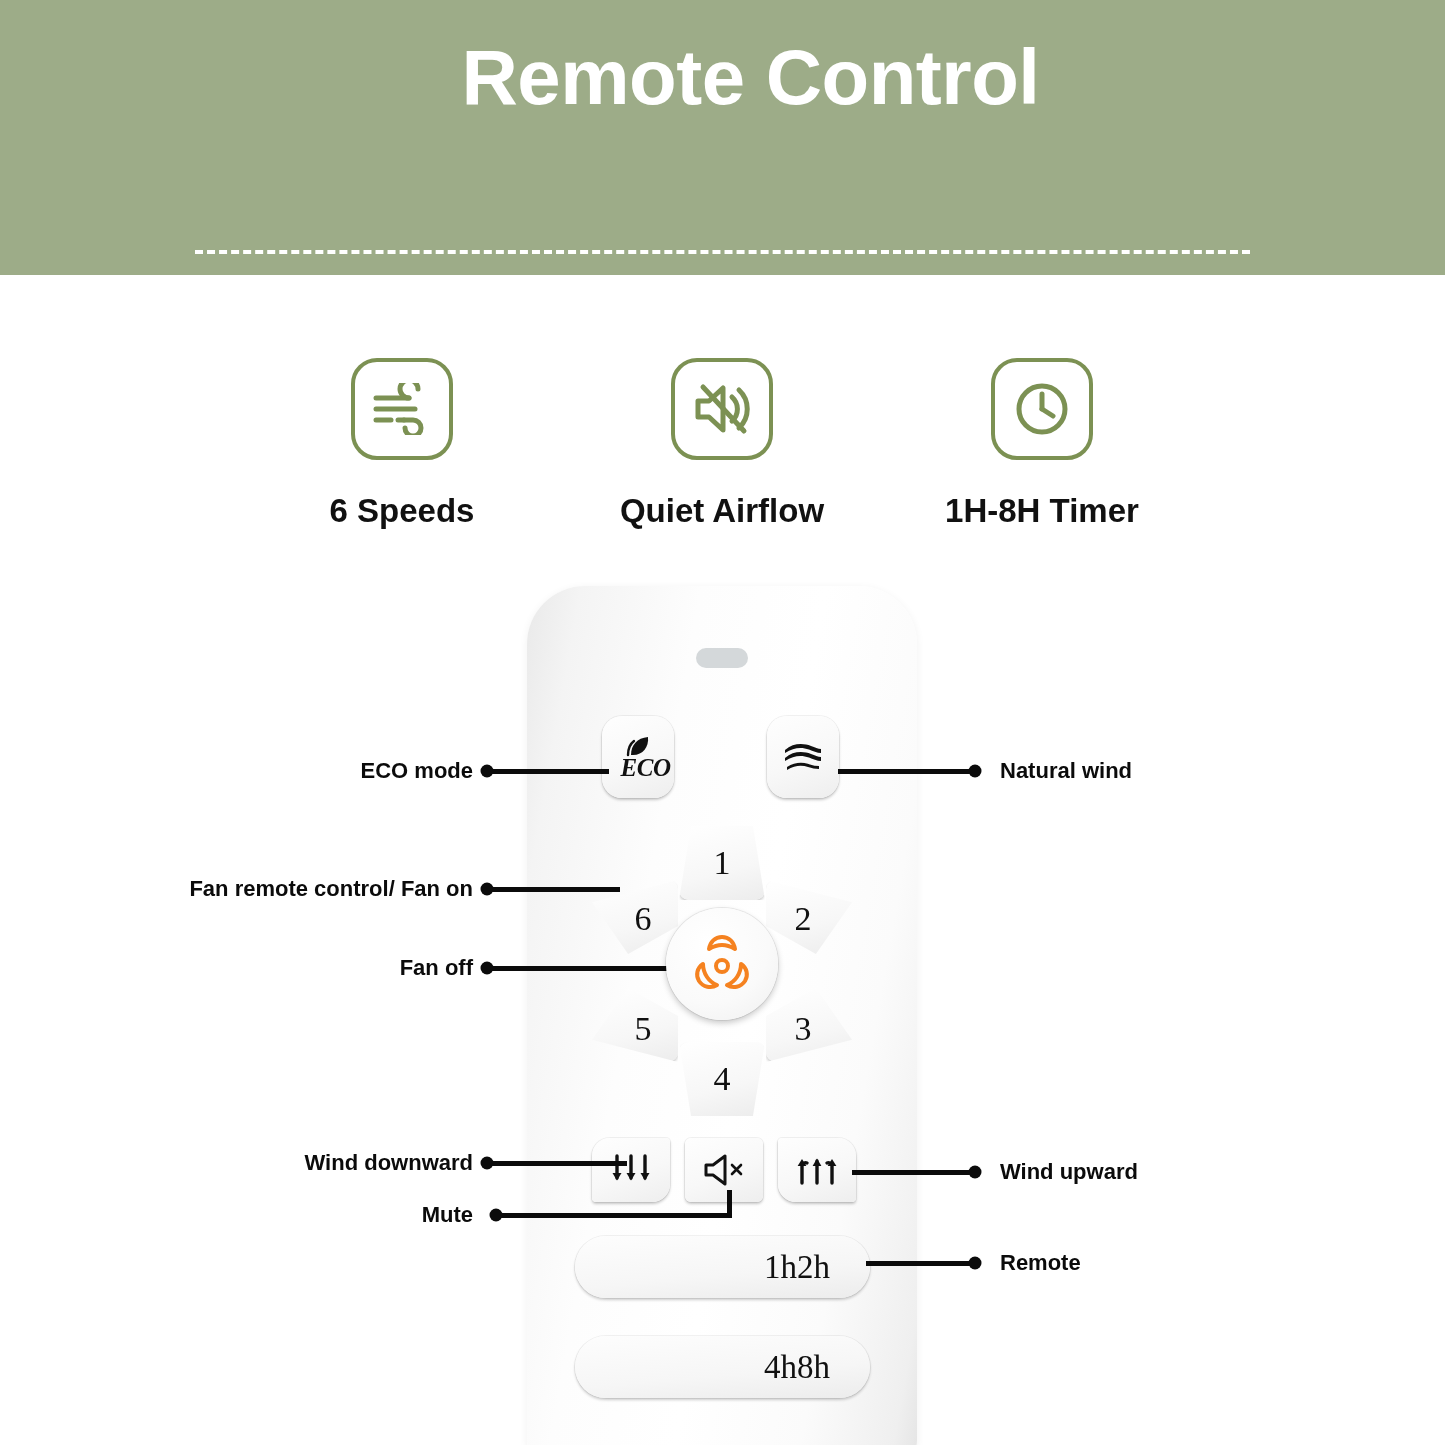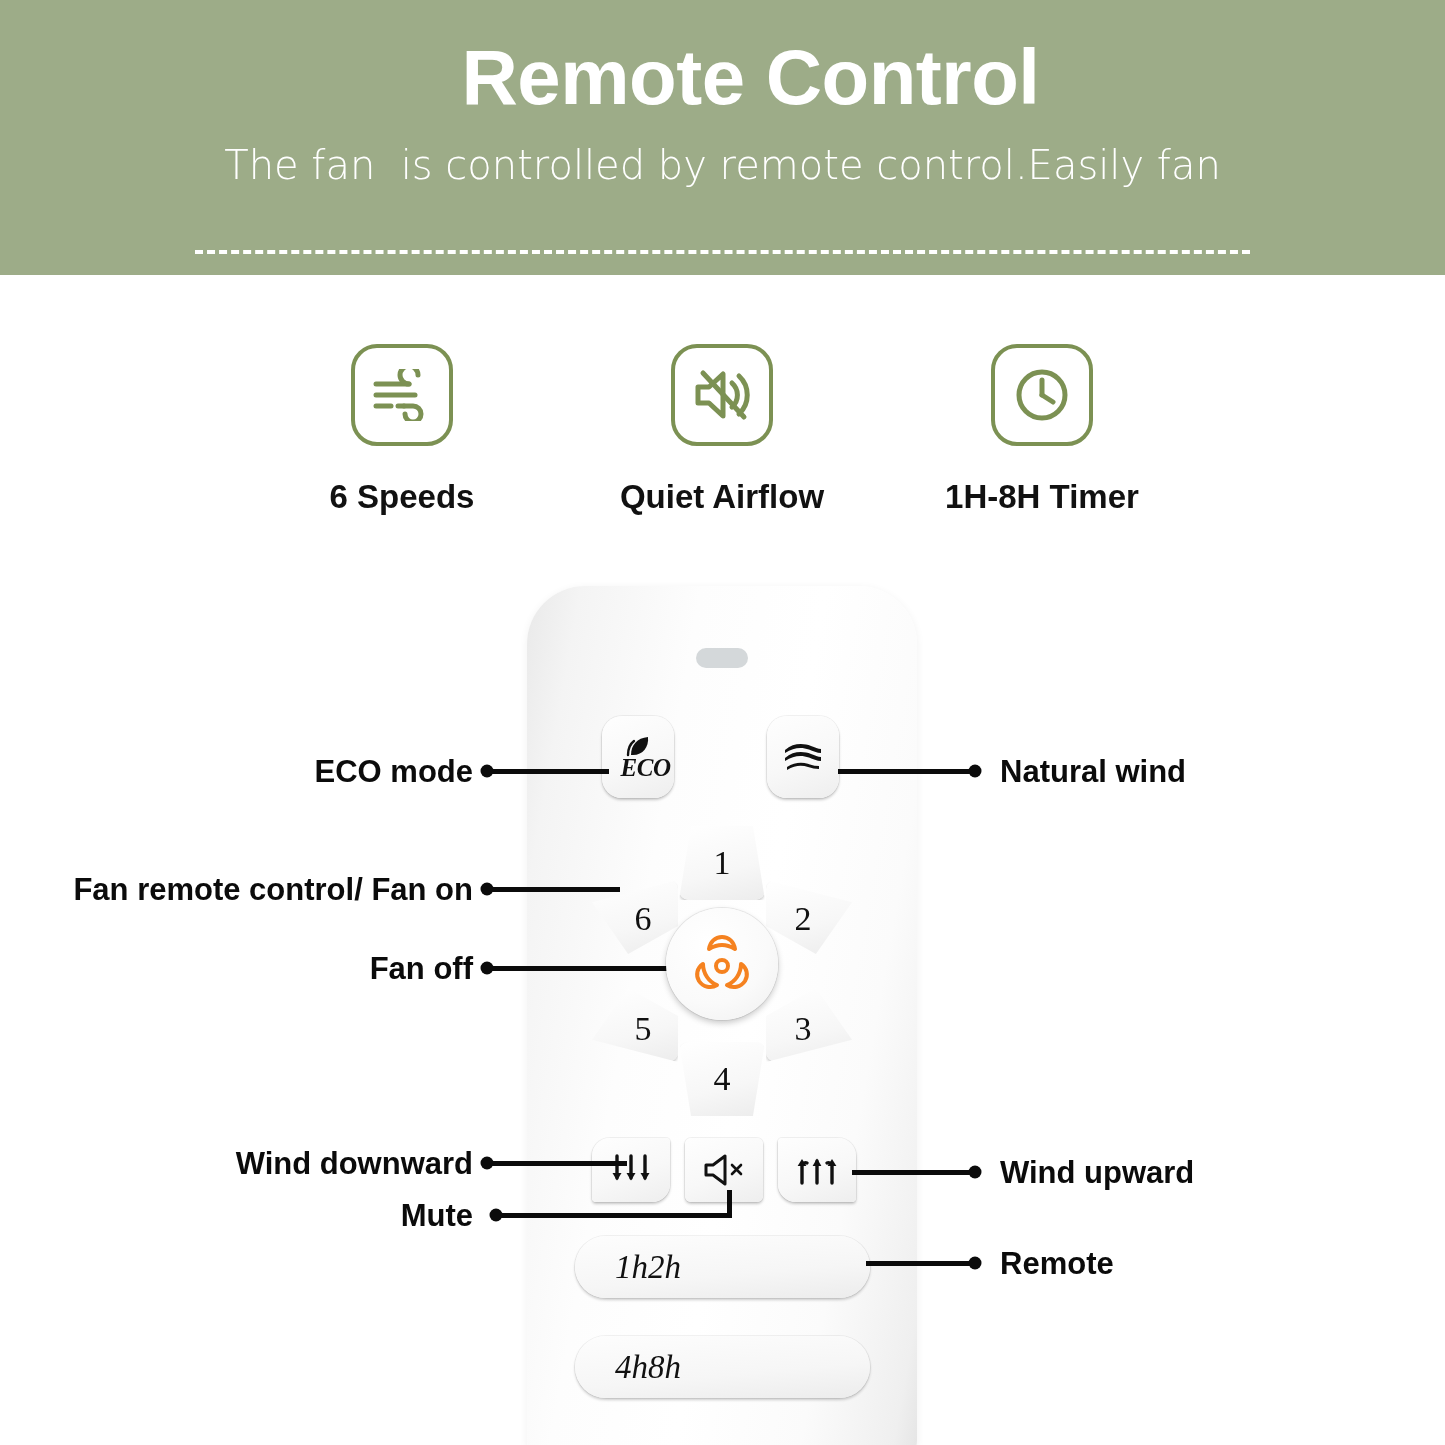--- a/index.html
+++ b/index.html
@@ -63,21 +63,21 @@
 
   
   .features {
     position: absolute;
     left: 0; top: 340px;
     width: 1445px;
     height: 180px;
   }
   .feature {
     position: absolute;
-    top: 4px;
+    top: 18px;
     width: 300px;
     text-align: center;
   }
   .feature.f0 { left: 252px; }
   .feature.f1 { left: 572px; }
   .feature.f2 { left: 892px; }
   .feature-icon {
     width: 102px;
     height: 102px;
     margin: 0 auto;
@@ -233,34 +233,33 @@
     position: absolute;
     left: 48px;
     width: 295px;
     height: 62px;
     border-radius: 31px;
     background: linear-gradient(175deg, #fdfdfd 0%, #f6f6f6 60%, #ececec 100%);
     box-shadow: 0 2px 3px rgba(0,0,0,0.20), 0 0 0 1px rgba(0,0,0,0.05);
     box-sizing: border-box;
     display: flex;
     align-items: center;
-    justify-content: flex-start;
+    justify-content: flex-end;
     padding: 0 40px;
     font-family: "Liberation Serif", serif;
     font-size: 33px;
     color: #111;
-    font-style: italic;
   }
   .pill-1 { top: 650px; }
   .pill-2 { top: 750px; }
 
   
   .callout-label {
     position: absolute;
-    font-size: 31px;
+    font-size: 22px;
     font-weight: 700;
     color: #0b0b0b;
     font-family: "Liberation Sans", sans-serif;
     white-space: nowrap;
     line-height: 1;
   }
   .lbl-left  { text-align: right; transform: translateY(-50%); }
   .lbl-right { text-align: right;  transform: translateY(-50%); }
 
   .leader {
@@ -280,21 +279,20 @@
     position: absolute;
     width: 5px;
     background: #0b0b0b;
   }
 </style>
 </head>
 <body>
 
 <div class="header">
   <div class="header-title">Remote Control</div>
-  <div class="header-sub l1">The fan  is controlled by remote control.Easily fan</div>
   <div class="header-rule"></div>
 </div>
 
 <div class="features">
 
   <div class="feature f0">
     <div class="feature-icon">
       <svg width="62" height="52" viewBox="0 0 62 52" fill="none" stroke="#7C9153" stroke-width="5" stroke-linecap="round">
         <path d="M5 15 H38"></path>
         <path d="M38 15 a9 9 0 1 1 9 -9"></path>

